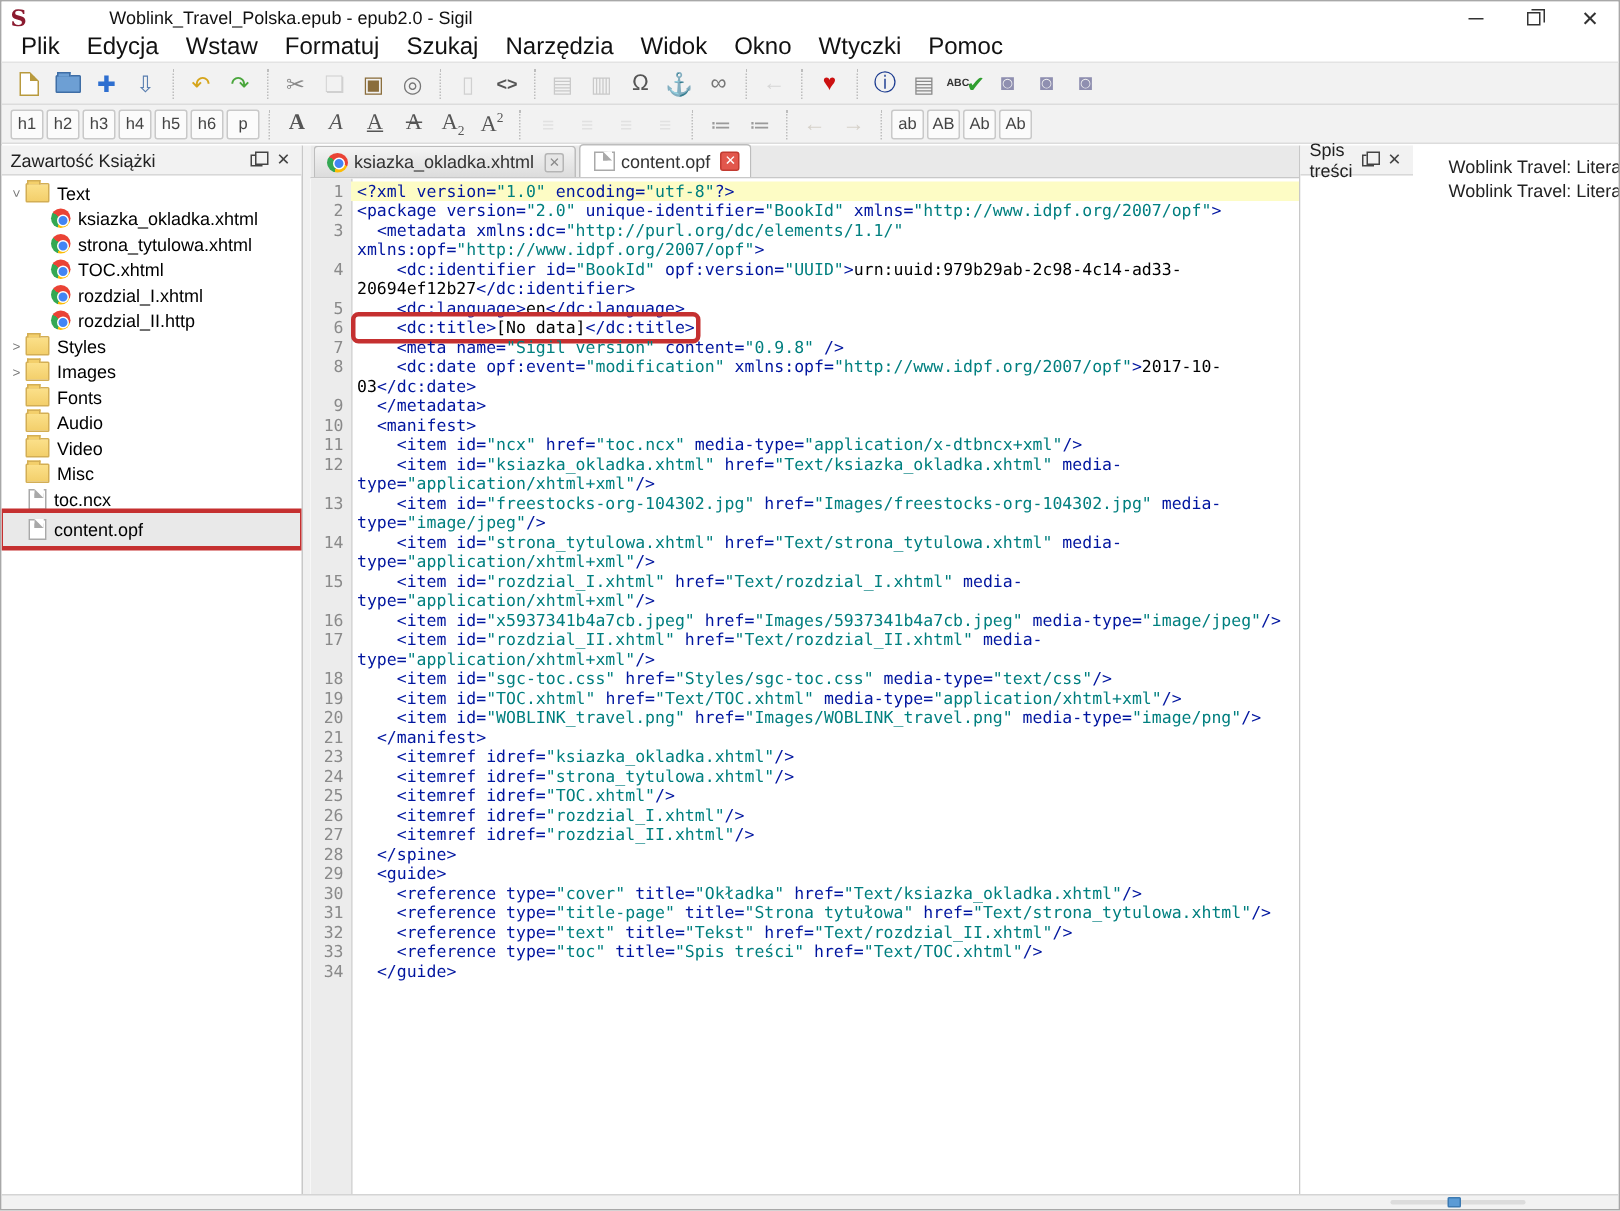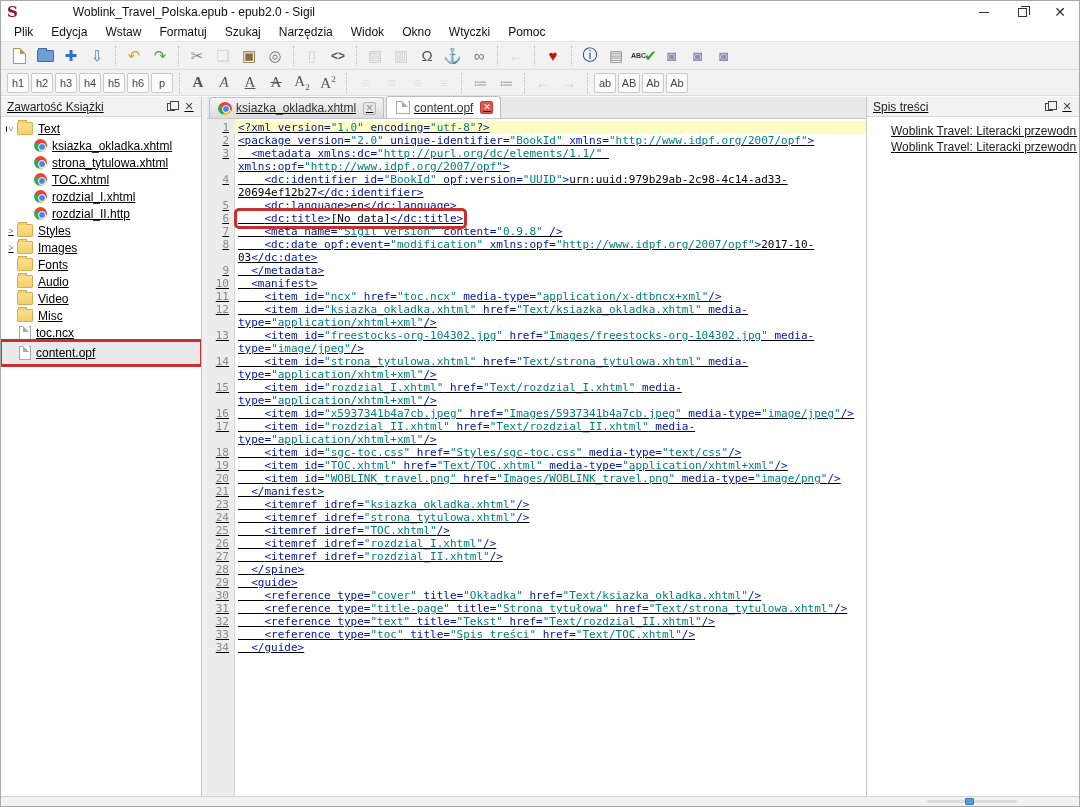--- a/index.html
+++ b/index.html
@@ -12,21 +12,21 @@
   .title-text { flex:1; font-size:12px; color:#111;margin-left:48px; }
   .win-controls { display:flex; height:100%; }
   .win-btn { width:38px; display:flex; align-items:center; justify-content:center; color:#333; font-size:12px; }
   .glyph-min { width:10px; height:1px; background:#333; display:inline-block; }
   .glyph-restore { width:9px; height:9px; border:1px solid #333; position:relative; display:inline-block; }
   .glyph-restore::before { content:""; position:absolute; left:2px; top:-3px; width:8px; height:8px; border:1px solid #333; border-left:none; border-bottom:none; }
   .glyph-close { font-size:14px; line-height:10px; }
 
   
   .menubar { height:19px; display:flex; align-items:center; background:#fff; padding-left:4px; border-bottom:1px solid #e3e3e3; }
-  .menu-item { font-size:12px; padding:2px 9px; color:#111; cursor:default; }
+  .menu-item { font-size:16px; padding:2px 9px; color:#111; cursor:default; }
 
   
   .toolbar { background:#f2f2f2; display:flex; align-items:center; border-bottom:1px solid #dcdcdc; padding-left:2px; }
   .tb1 { height:28px; } .tb2 { height:26px; }
   .tb-group { display:flex; align-items:center; padding:0 3px; }
   .tb-sep { width:1px; height:20px; margin:0 2px; border-left:1px dotted #bdbdbd; }
   .tb-btn { min-width:24px; height:24px; display:flex; align-items:center; justify-content:center; font-size:15px; border:1px solid transparent; border-radius:2px; margin:0 1px; }
   .tb-btn.disabled { opacity:.38; filter:grayscale(60%); }
   .tb-btn.boxed { border:1px solid #c9c9c9; background:#fbfbfb; font-size:11px; color:#444; min-width:22px; height:20px; }
   .tb-btn .pg { width:13px; height:16px; background:#fff; border:1px solid #b89a3e; position:relative; }
@@ -34,25 +34,25 @@
   .tb-btn .fold { width:17px; height:12px; background:#6d9fd4; border:1px solid #3f6ea6; border-radius:1px; position:relative; }
   .tb-btn .fold::before { content:""; position:absolute; left:0; top:-3px; width:7px; height:2px; background:#6d9fd4; border:1px solid #3f6ea6; border-bottom:none; }
   .fmtA { font-family:"Liberation Serif", serif; font-size:15px; color:#555; }
   .fA-bold { font-weight:bold; } .fA-italic { font-style:italic; } .fA-under { text-decoration:underline; }
   .fA-strike { text-decoration:line-through; }
   .fmtA sub, .fmtA sup { font-size:9px; }
   .bars { color:#c7c7c7; font-size:14px; letter-spacing:-1px; }
   .bars.darker { color:#9a9a9a; }
 
   
-  .main { position:absolute; top:96px; bottom:10px; left:0; right:0; display:flex;text-decoration:underline; }
+  .main { position:absolute; top:96px; bottom:10px; left:0; right:0; display:flex; }
   .panel-left { width:201px; border-right:1px solid #c8c8c8; display:flex; flex-direction:column; background:#fff; }
   .splitter { width:5px; background:#f0f0f0; }
   .center { flex:1; display:flex; flex-direction:column; min-width:0; border-right:1px solid #c8c8c8; }
-  .panel-right { width:212px; background:#fff; display:flex; flex-direction:column; }
+  .panel-right { width:212px; background:#fff; display:flex; flex-direction:row; }
 
   .panel-header { height:20px; background:#f2f2f2; border-bottom:1px solid #d8d8d8; display:flex; align-items:center; padding:0 4px 0 6px; font-size:12px; color:#222; }
   .panel-header .ph-title { flex:1; }
   .ph-btn { width:16px; height:14px; display:flex; align-items:center; justify-content:center; color:#444; font-size:11px; margin-left:2px; }
   .glyph-dock { width:8px; height:8px; border:1px solid #444; position:relative; display:inline-block; }
   .glyph-dock::before { content:""; position:absolute; left:2px; top:-3px; width:7px; height:7px; border:1px solid #444; background:#f2f2f2; }
 
   
   .tree { flex:1; overflow:hidden; padding-top:3px; font-size:12px; }
   .tree-row { height:17px; display:flex; align-items:center; padding-left:4px; position:relative; }

